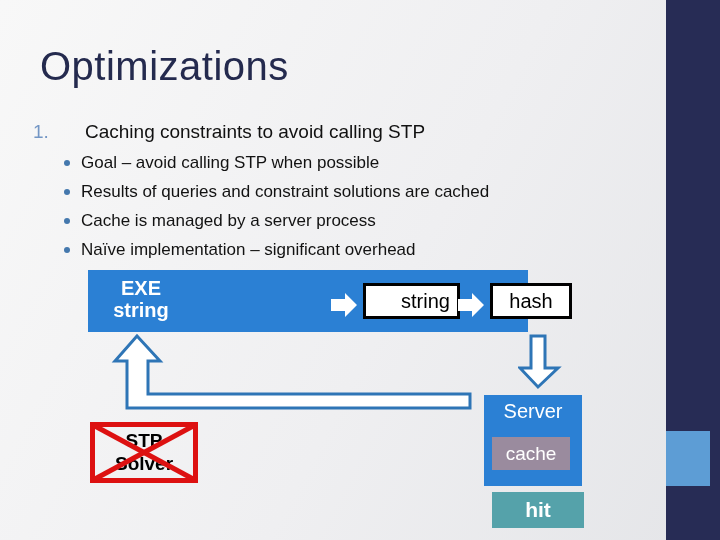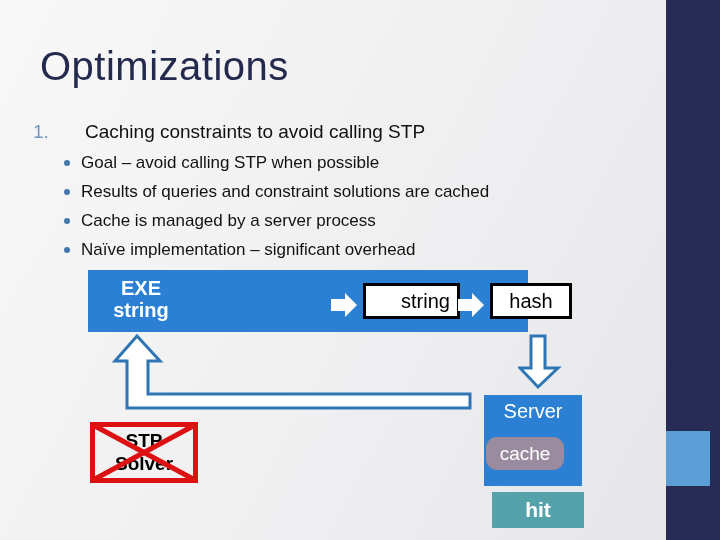--- a/index.html
+++ b/index.html
@@ -30,21 +30,21 @@
   .box-string{left:275px;width:63px;padding-left:28px;}
   .box-hash{left:402px;width:76px;}
   .white-arrow{position:absolute;top:23px;width:27px;height:24px;}
   .wa1{left:243px;} .wa2{left:370px;}
   
   .elbow-arrow{position:absolute;left:100px;top:330px;}
   .down-arrow{position:absolute;left:518px;top:334px;}
   
   .server-box{position:absolute;left:484px;top:395px;width:98px;height:91px;background:var(--bar-blue,#2b80d4);}
   .server-label{margin-top:5px;text-align:center;color:#fff;font-weight:normal;font-size:20px;}
-  .cache-box{position:absolute;left:2px;top:42px;width:78px;height:33px;background:var(--cache-mauve,#9a8b9e);color:#fff;font-size:19px;display:flex;align-items:center;justify-content:center;border-radius:11px;}
+  .cache-box{position:absolute;left:8px;top:42px;width:78px;height:33px;background:var(--cache-mauve,#9a8b9e);color:#fff;font-size:19px;display:flex;align-items:center;justify-content:center;}
   
   .hit-box{position:absolute;left:492px;top:492px;width:92px;height:36px;background:var(--teal,#55a2aa);color:#fff;font-weight:bold;font-size:21px;display:flex;align-items:center;justify-content:center;}
   
   .stp-box{position:absolute;left:90px;top:422px;width:108px;height:61px;}
   .stp-text{position:absolute;left:0;top:7px;width:100%;text-align:center;color:#000;font-weight:bold;font-size:19px;line-height:23px;}
   .stp-x{position:absolute;left:0;top:0;pointer-events:none;}
 </style>
 </head>
 <body>
 

